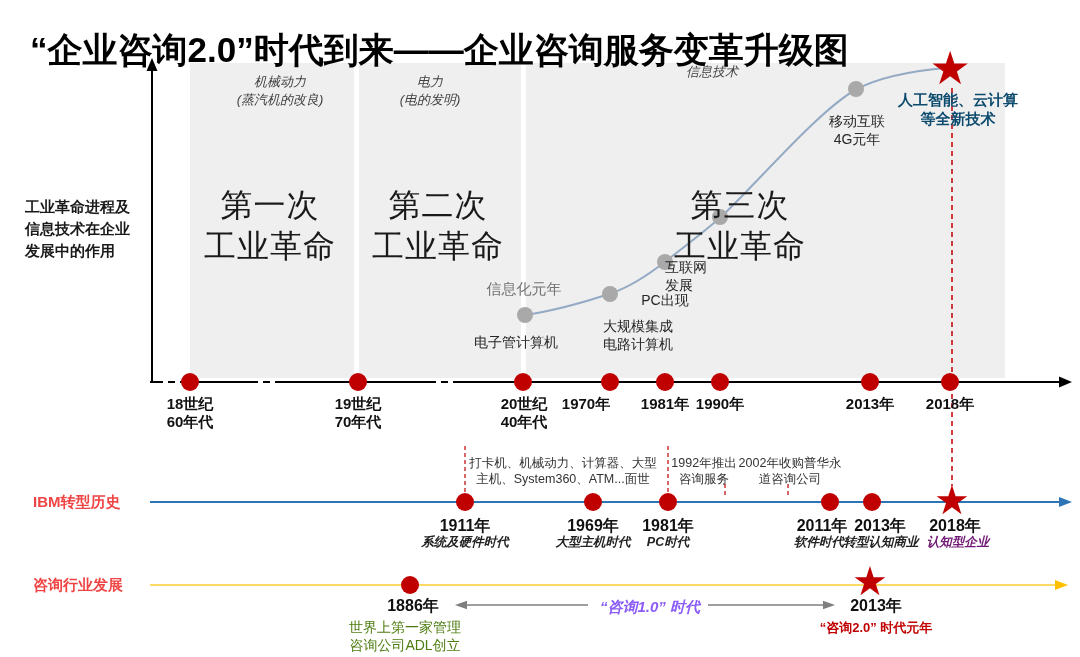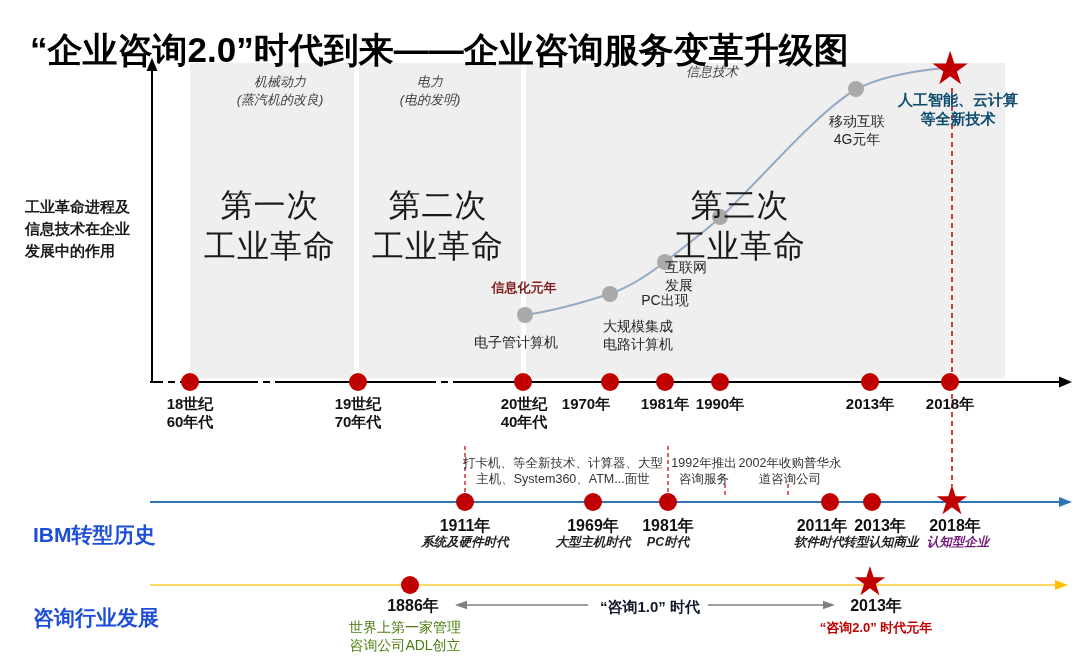--- a/index.html
+++ b/index.html
@@ -7,30 +7,30 @@
        font-family:"Liberation Sans",sans-serif;}
   .stage{position:absolute;left:0;top:0;width:1080px;height:657px;}
   svg{position:absolute;left:0;top:0;}
   .lbl{position:absolute;white-space:pre-line;color:#1a1a1a;line-height:1.25;}
   .ctr{text-align:center;transform:translateX(-50%);}
   .title{font-size:35px;font-weight:900;color:#000;letter-spacing:0px;white-space:nowrap;}
   .sideLbl{font-size:15px;font-weight:bold;line-height:1.45;}
   .regionTech{font-size:13px;font-style:italic;color:#3f3f3f;line-height:1.35;}
   .eraTitle{font-size:32px;color:#1a1a1a;line-height:1.27;letter-spacing:1px;}
   .curveLbl{font-size:14px;color:#262626;line-height:1.25;}
-  .curveLblBold{font-size:13px;font-weight:bold;color:#7f1d1d;}
+  .curveLblBold{font-size:15px;font-weight:normal;color:#737373;}
   .redNote{font-size:15px;font-weight:bold;color:#0c4a6e;line-height:1.25;}
   .tick{font-size:15px;font-weight:bold;color:#111;line-height:1.2;}
-  .rowLbl{font-size:21px;font-weight:bold;color:#1d4ed8;margin-top:29px;}
+  .rowLbl{font-size:15px;font-weight:bold;color:#ef4444;}
   .ann{font-size:12.5px;color:#333;line-height:1.3;}
   .year{font-size:16px;font-weight:bold;color:#111;}
   .eraSub{font-size:12.5px;font-style:italic;font-weight:bold;color:#222;}
   .eraSubRed{color:#701a75;}
   .desc{font-size:14px;color:#4d7c0f;line-height:1.3;}
-  .eraSpan{font-size:15px;font-weight:bold;color:#0f172a;white-space:nowrap;}
+  .eraSpan{font-size:15px;font-weight:bold;font-style:italic;color:#8b5cf6;white-space:nowrap;}
   .redSmall{font-size:13px;font-weight:bold;color:#c00000;white-space:nowrap;}
   text{font-family:"Liberation Sans",sans-serif;}
 </style>
 </head>
 <body>
 
 <div class="stage">
 
   <svg width="1080" height="657" viewBox="0 0 1080 657">
 
@@ -132,21 +132,21 @@
 70年代</div>
   <div class="lbl tick ctr" style="left:524px;top:395px;width:80px;">20世纪
 40年代</div>
   <div class="lbl tick ctr" style="left:586px;top:395px;width:70px;">1970年</div>
   <div class="lbl tick ctr" style="left:665px;top:395px;width:70px;">1981年</div>
   <div class="lbl tick ctr" style="left:720px;top:395px;width:70px;">1990年</div>
   <div class="lbl tick ctr" style="left:870px;top:395px;width:70px;">2013年</div>
   <div class="lbl tick ctr" style="left:950px;top:395px;width:70px;">2018年</div>
 
   <div class="lbl rowLbl" style="left:33px;top:493px;">IBM转型历史</div>
-  <div class="lbl ann ctr" style="left:563px;top:455px;width:235px;">打卡机、等全新技术、计算器、大型
+  <div class="lbl ann ctr" style="left:563px;top:455px;width:235px;">打卡机、机械动力、计算器、大型
 主机、System360、ATM...面世</div>
   <div class="lbl ann ctr" style="left:704px;top:455px;width:95px;">1992年推出
 咨询服务</div>
   <div class="lbl ann ctr" style="left:790px;top:455px;width:125px;">2002年收购普华永
 道咨询公司</div>
 
   <div class="lbl year ctr" style="left:465px;top:516px;width:80px;">1911年</div>
   <div class="lbl eraSub ctr" style="left:465px;top:535px;width:110px;">系统及硬件时代</div>
   <div class="lbl year ctr" style="left:593px;top:516px;width:80px;">1969年</div>
   <div class="lbl eraSub ctr" style="left:593px;top:535px;width:110px;">大型主机时代</div>

